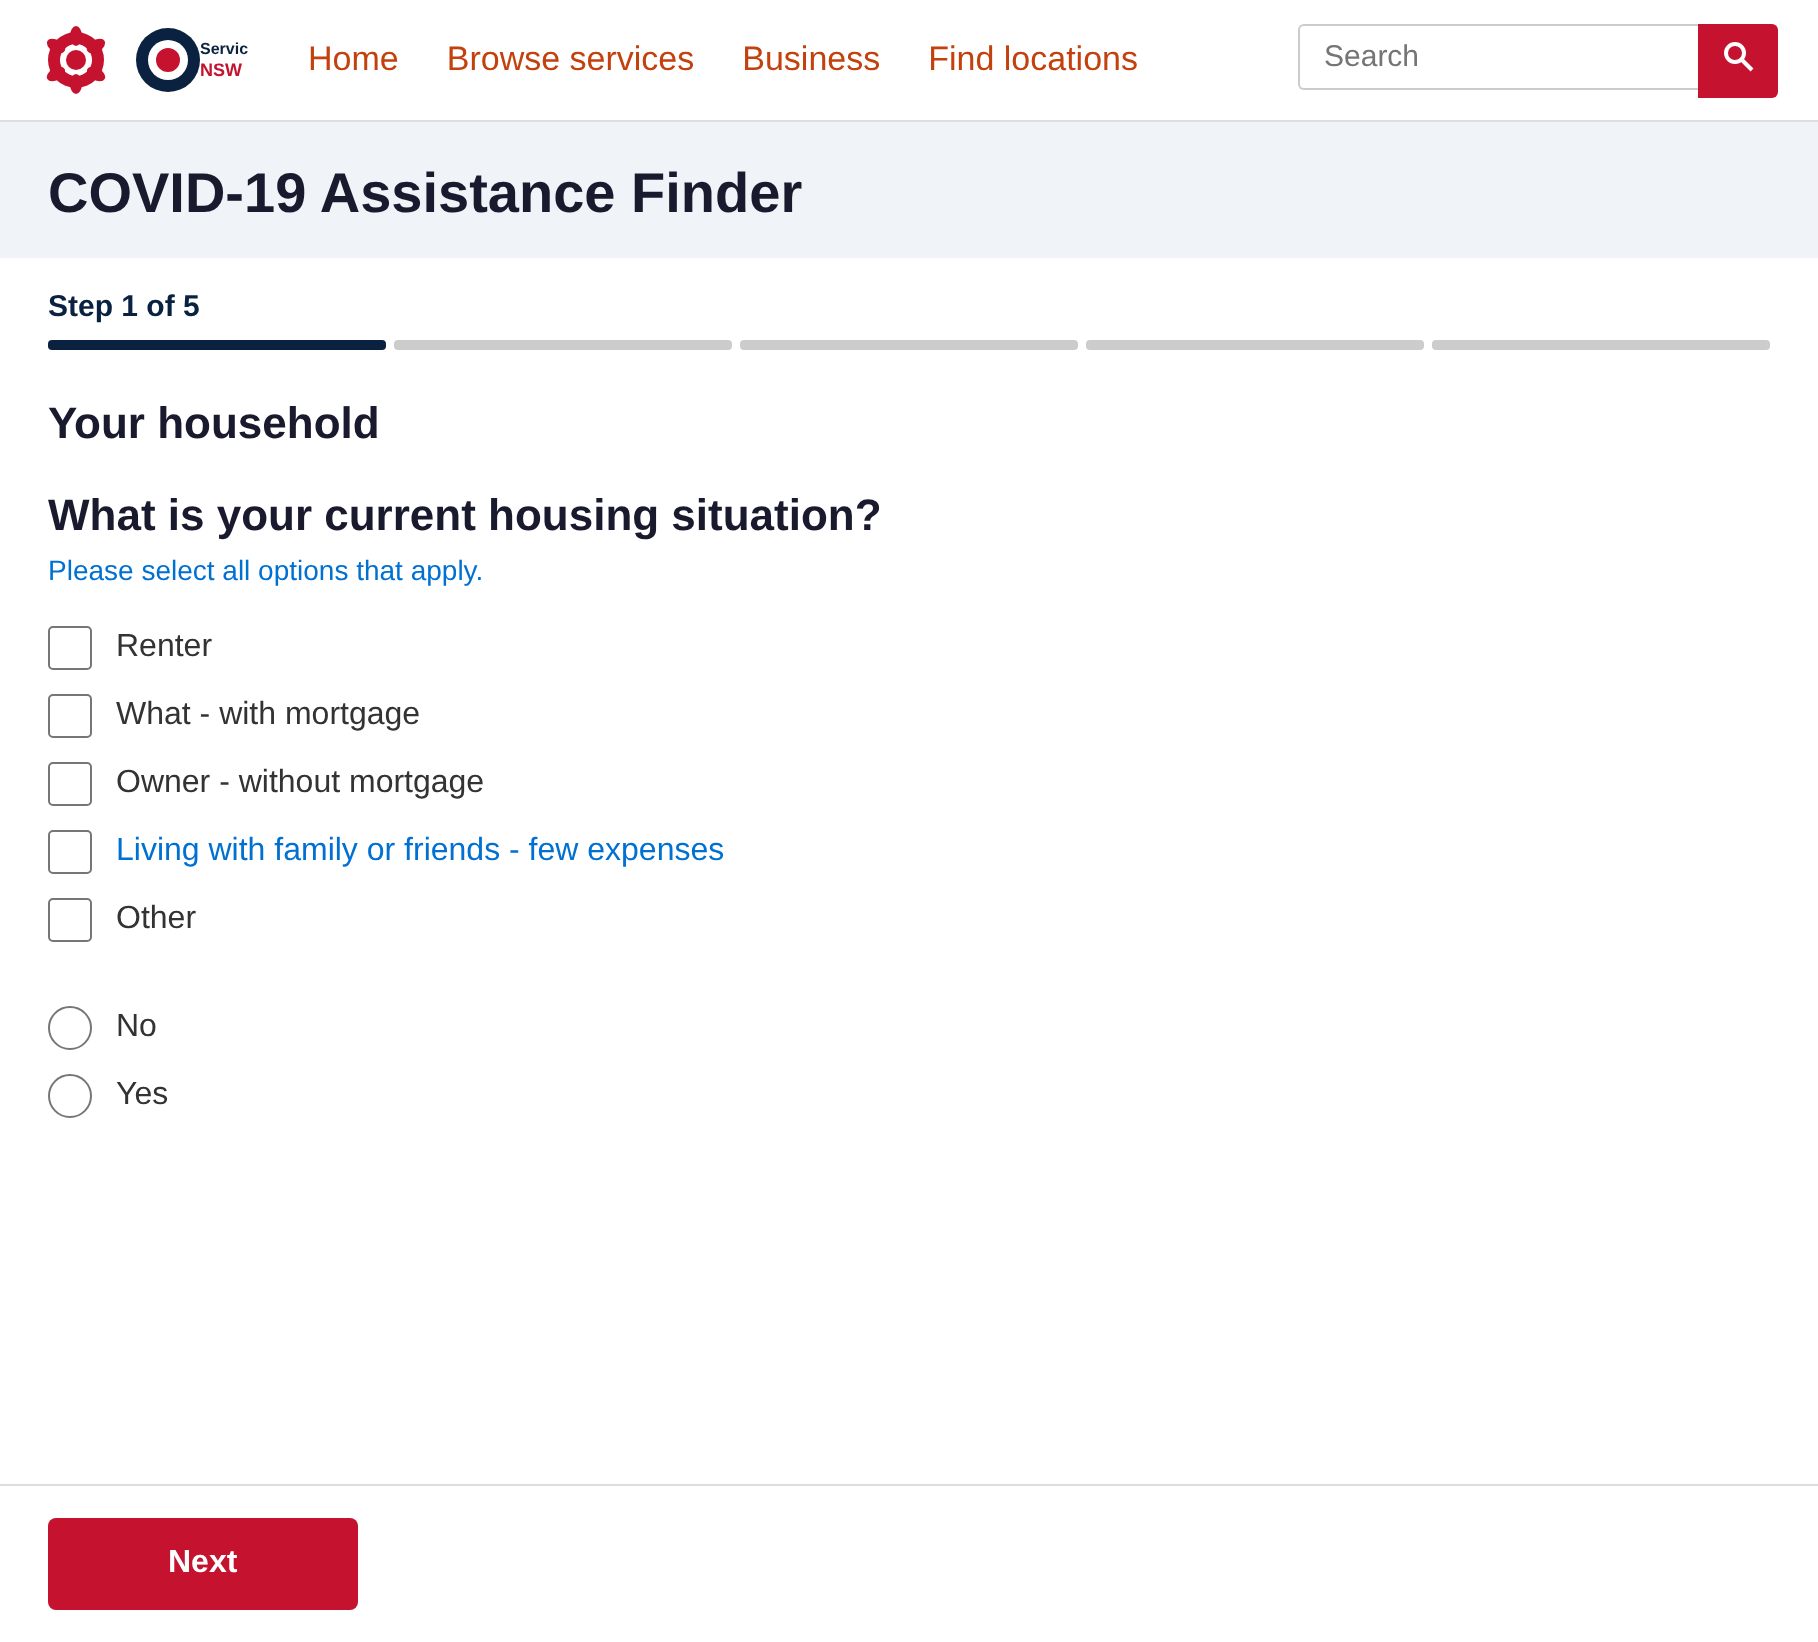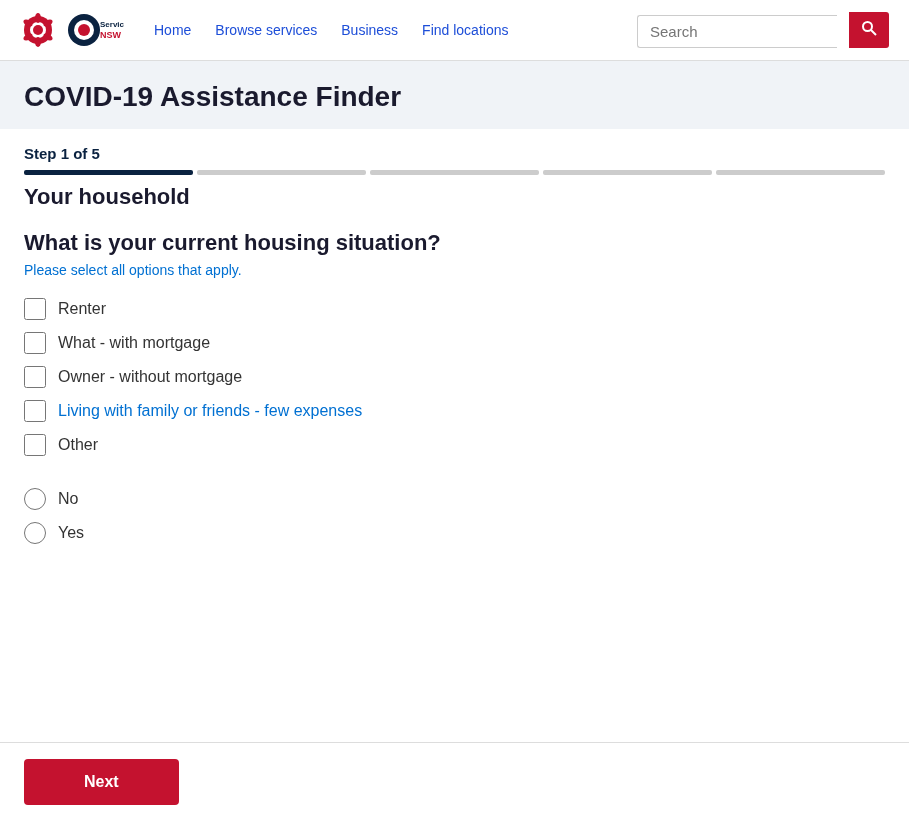--- a/index.html
+++ b/index.html
@@ -29,28 +29,28 @@
       height: 44px;
     }
     nav {
       display: flex;
       align-items: center;
       gap: 24px;
       flex: 1;
     }
     nav a {
       text-decoration: none;
-      color: #1d4ed8;
-      font-size: 14px;
+      color: #c2410c;
+      font-size: 17px;
       white-space: nowrap;
     }
     .search-area {
       display: flex;
-      align-items: flex-end;
-      gap: 12px;
+      align-items: flex-start;
+      gap: 0;
     }
     .search-input {
       border: 1px solid #ccc;
       border-right: none;
       padding: 7px 12px;
       font-size: 15px;
       width: 200px;
       outline: none;
       border-radius: 3px 0 0 3px;
     }
@@ -97,21 +97,21 @@
     }
     .progress-segment.active {
       background: #0a2240;
     }
     .progress-segment.inactive {
       background: #ccc;
     }
 
     
     .main-content {
-      padding: 9px 24px 0;
+      padding: 24px 24px 0;
     }
     .section-title {
       font-size: 22px;
       font-weight: bold;
       color: #1a1a2e;
       margin-bottom: 20px;
     }
     .question-title {
       font-size: 22px;
       font-weight: bold;

